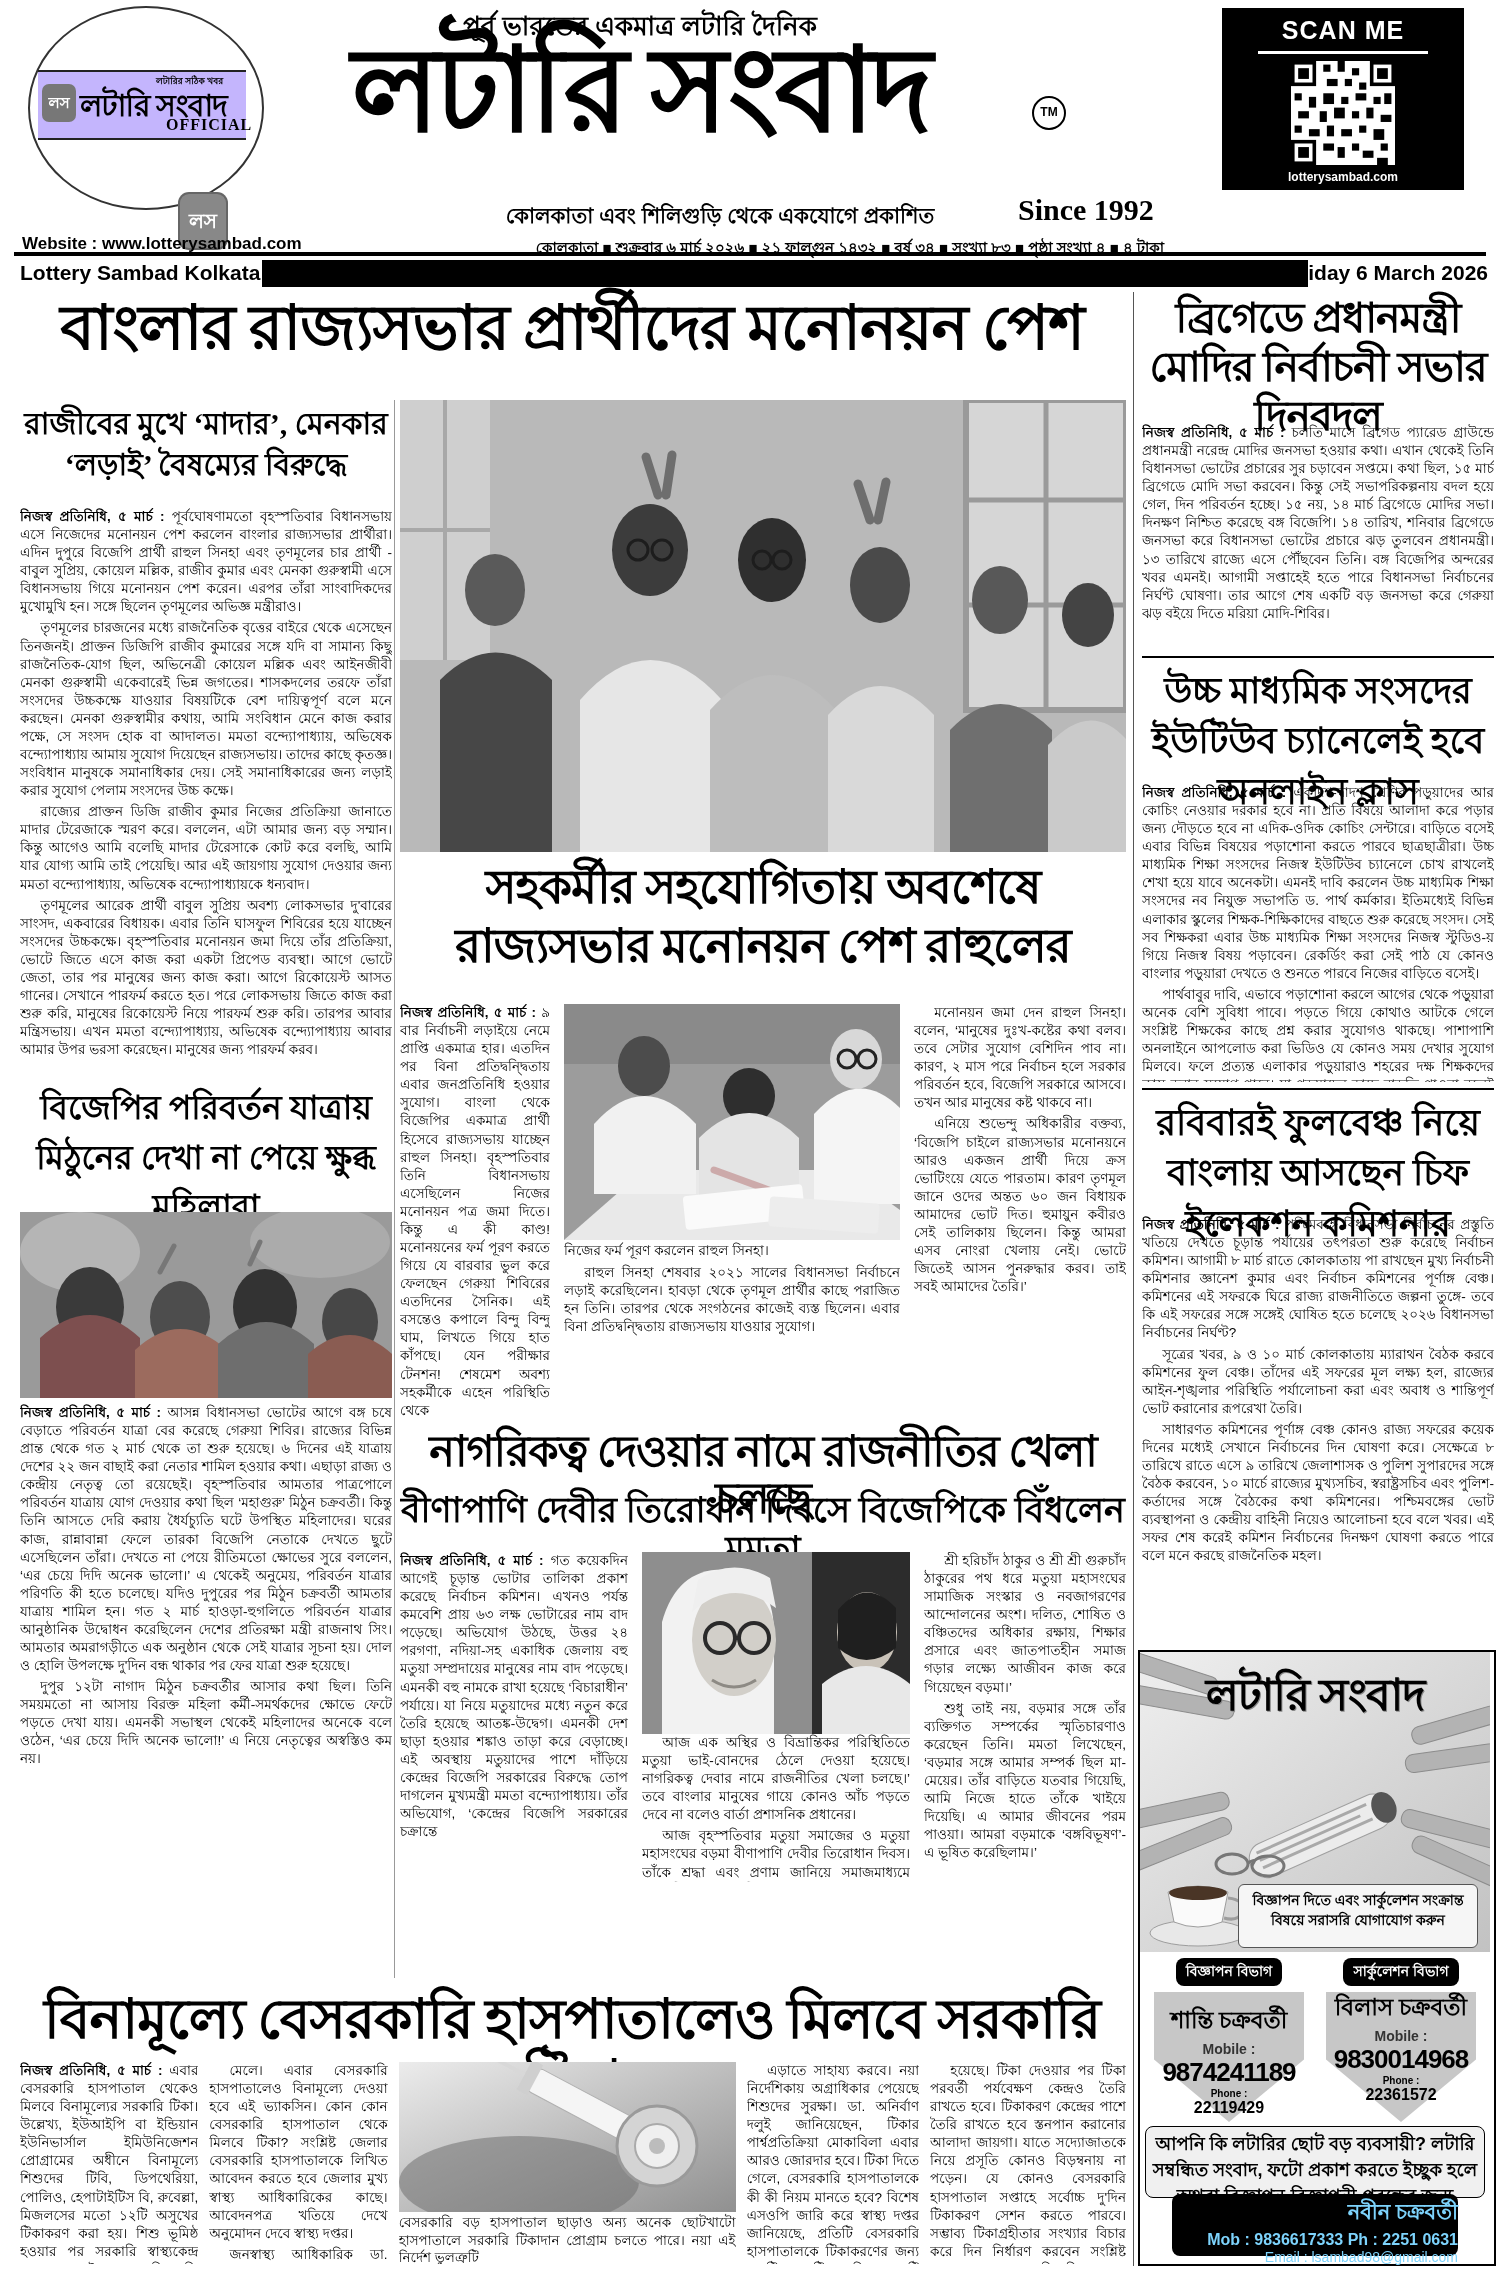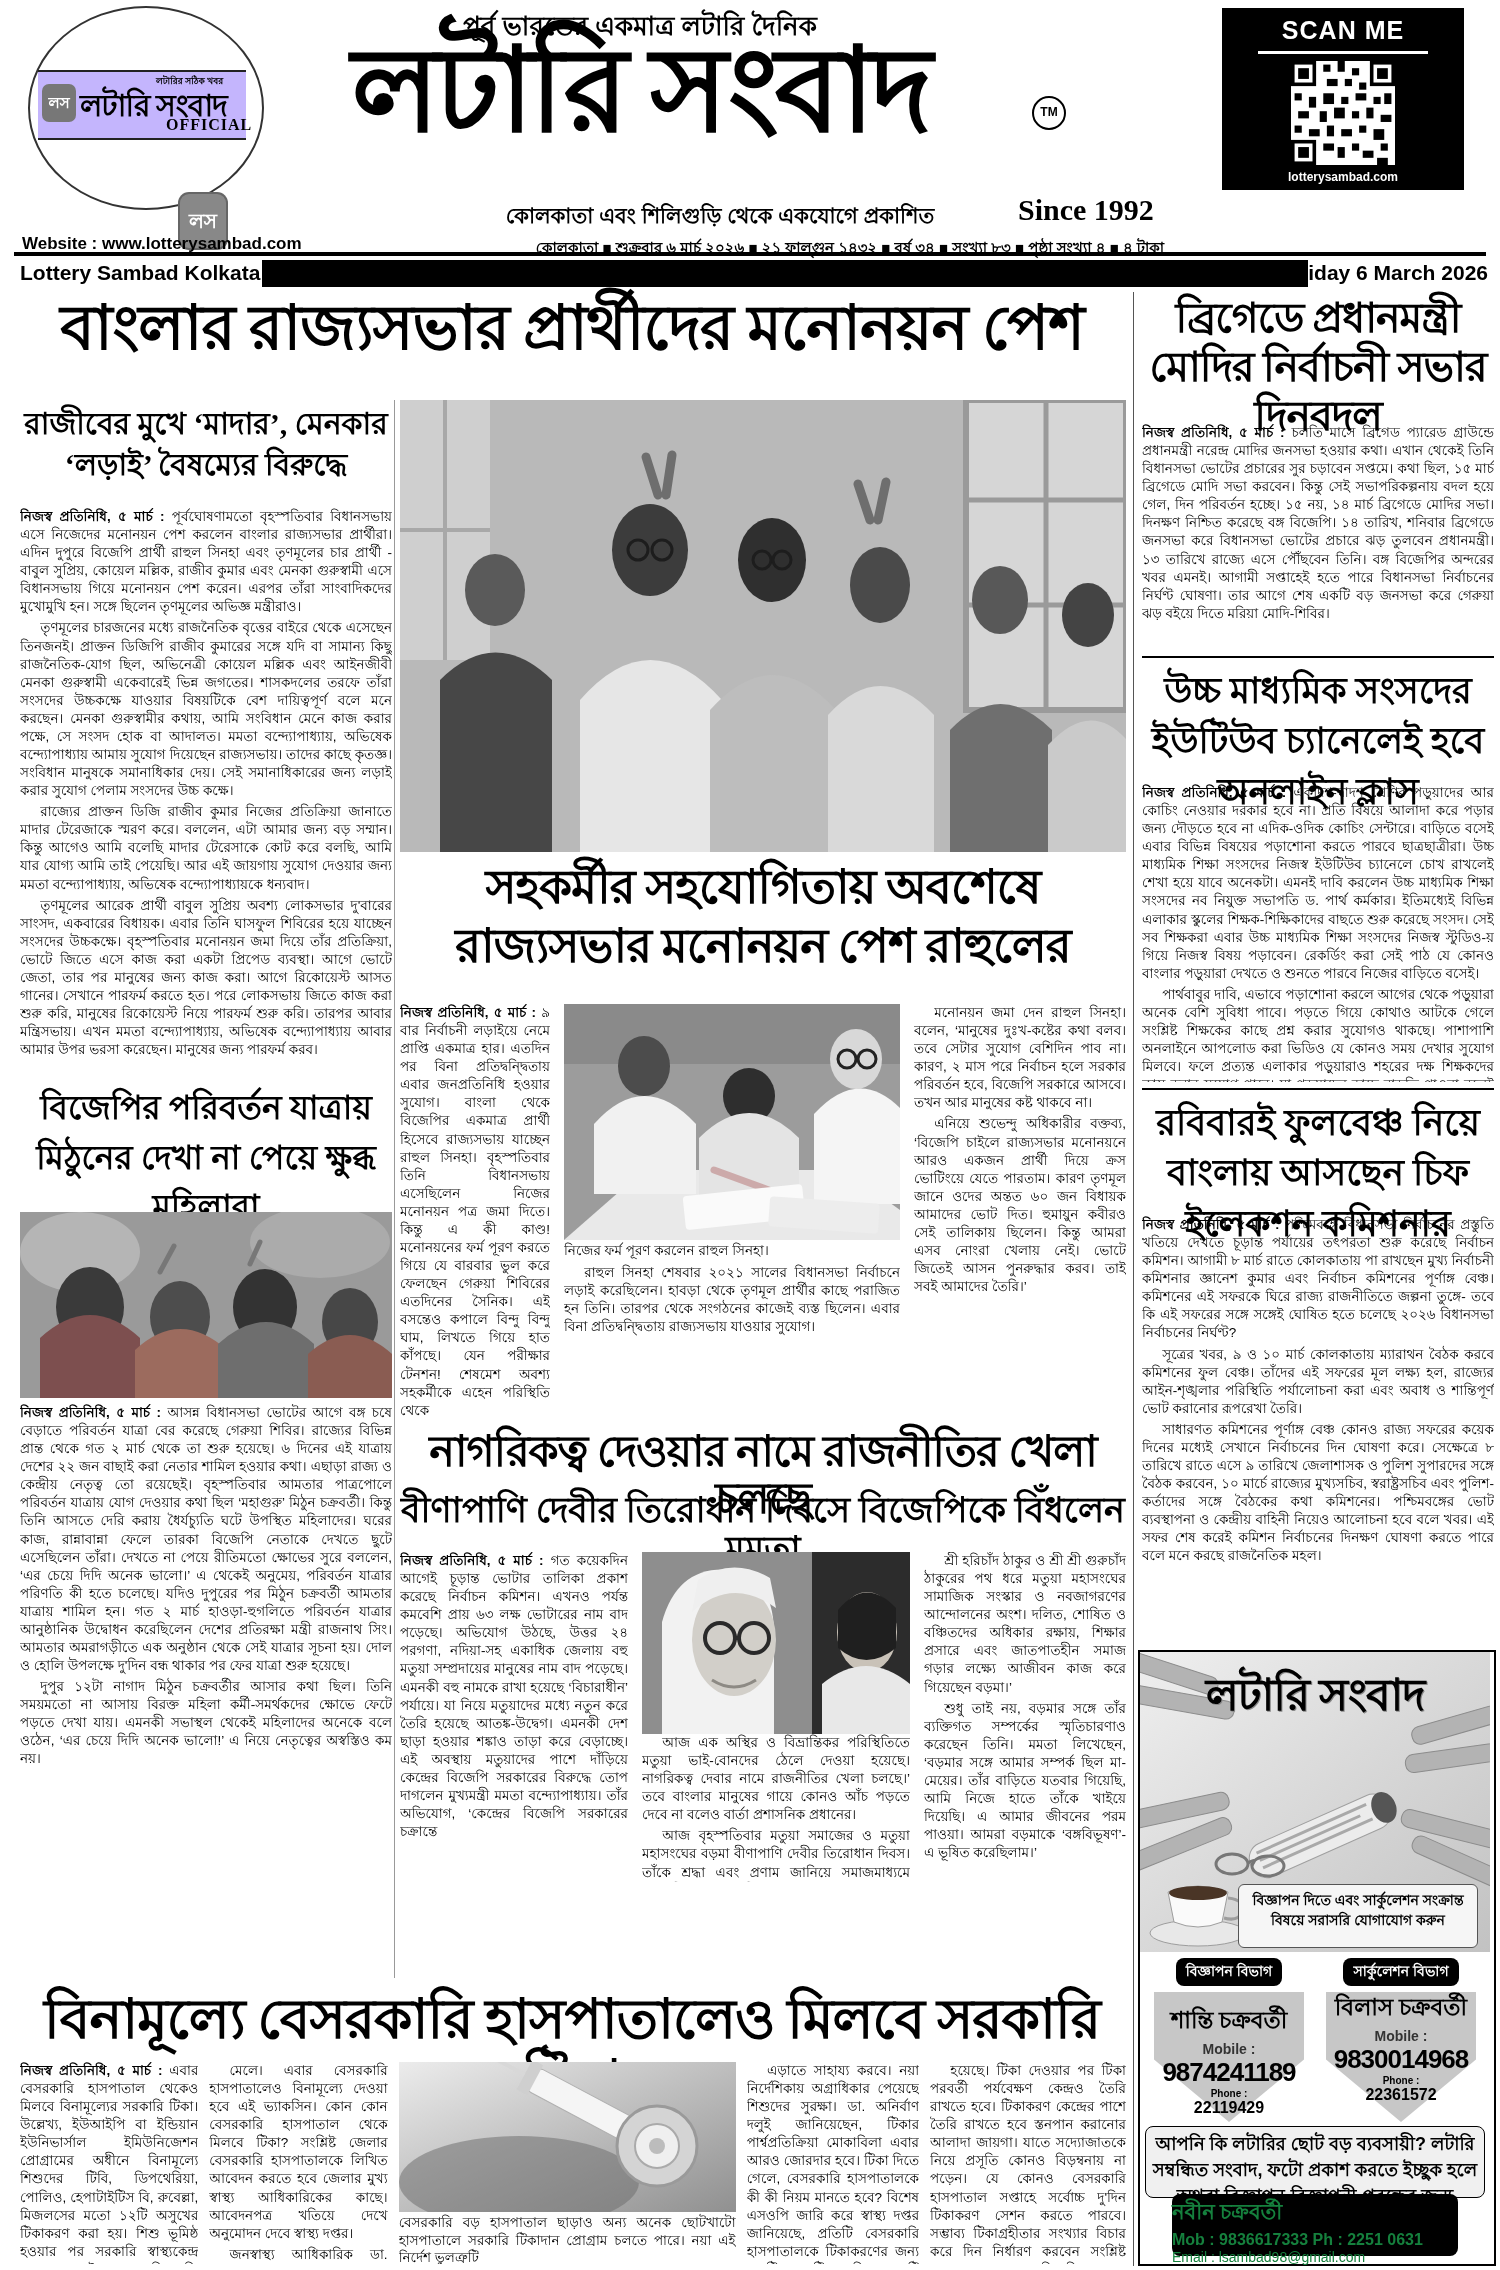--- a/index.html
+++ b/index.html
@@ -382,21 +382,21 @@
         <span class="pill" style="font-size:14px;">সার্কুলেশন বিভাগ</span>
         <div class="serif" style="font-size:23px;font-weight:900;margin-top:3px;">বিলাস চক্রবর্তী</div>
         <div style="font-size:14px;font-weight:bold;color:#333;">Mobile :</div>
         <div style="font-size:26px;font-weight:900;letter-spacing:-1px;">9830014968</div>
         <div style="font-size:10px;font-weight:bold;">Phone :</div>
         <div style="font-size:16px;font-weight:bold;">22361572</div>
       </div>
 
       <div class="abs adbox" style="left:5px;top:474px;width:330px;height:62px;font-size:18px;line-height:1.45;padding:4px;">আপনি কি লটারির ছোট বড় ব্যবসায়ী? লটারি সম্বন্ধিত সংবাদ, ফটো প্রকাশ করতে ইচ্ছুক হলে অথবা বিজ্ঞাপন-বিজ্ঞাপনী প্রবন্ধের জন্য যোগাযোগ ঃ</div>
 
-      <div class="abs" style="left:32px;top:542px;width:286px;height:62px;background:#000;border-radius:8px;color:#15803d;text-align:left;">
+      <div class="abs" style="left:32px;top:542px;width:286px;height:62px;background:#000;border-radius:8px;color:#7dd3fc;text-align:right;">
         <div class="serif" style="font-size:21px;font-weight:bold;margin-top:2px;">নবীন চক্রবর্তী</div>
         <div style="font-size:16px;font-weight:bold;">Mob : 9836617333   Ph : 2251 0631</div>
         <div style="font-size:14px;">Email : lsambad98@gmail.com</div>
       </div>
     </div>
   </div>
 
 </div>
 
 </body></html>

